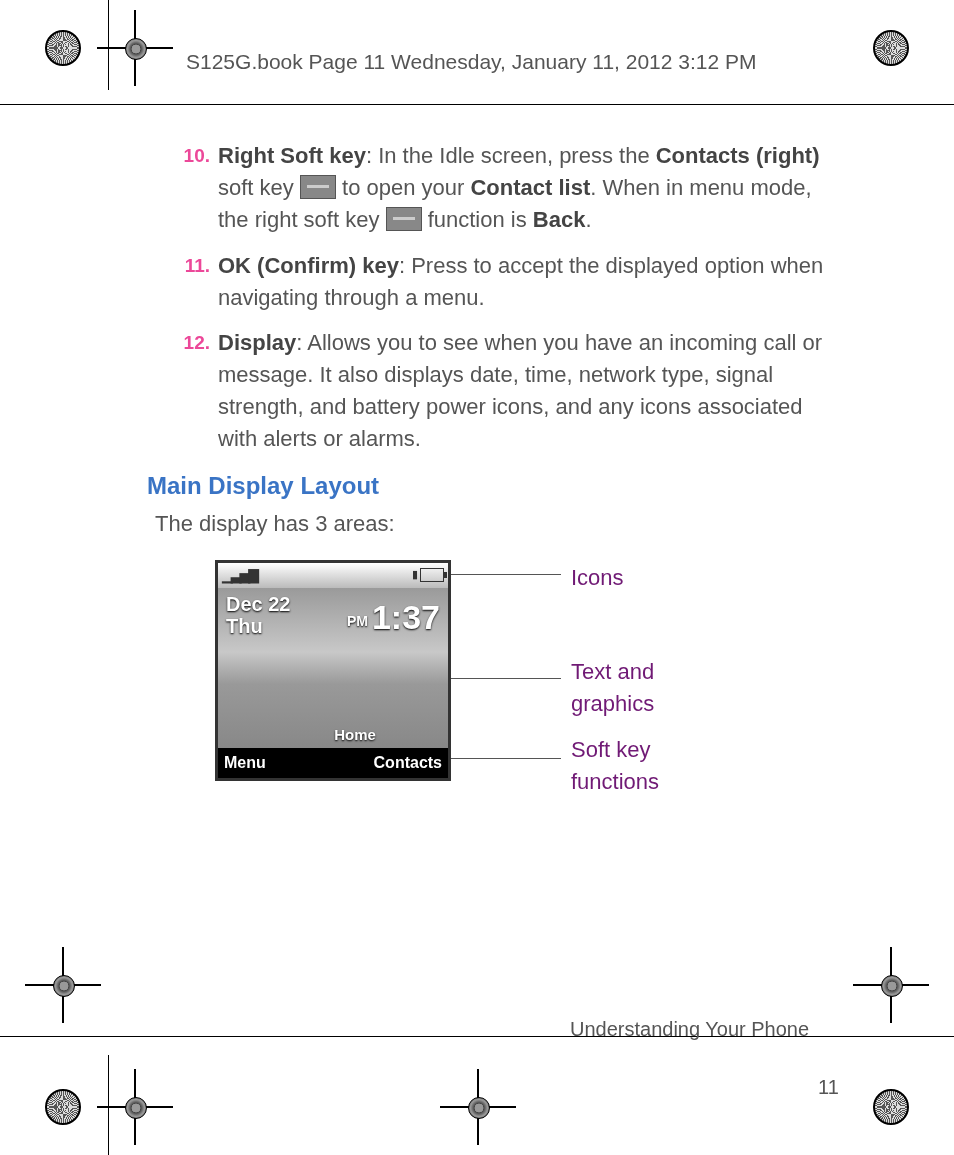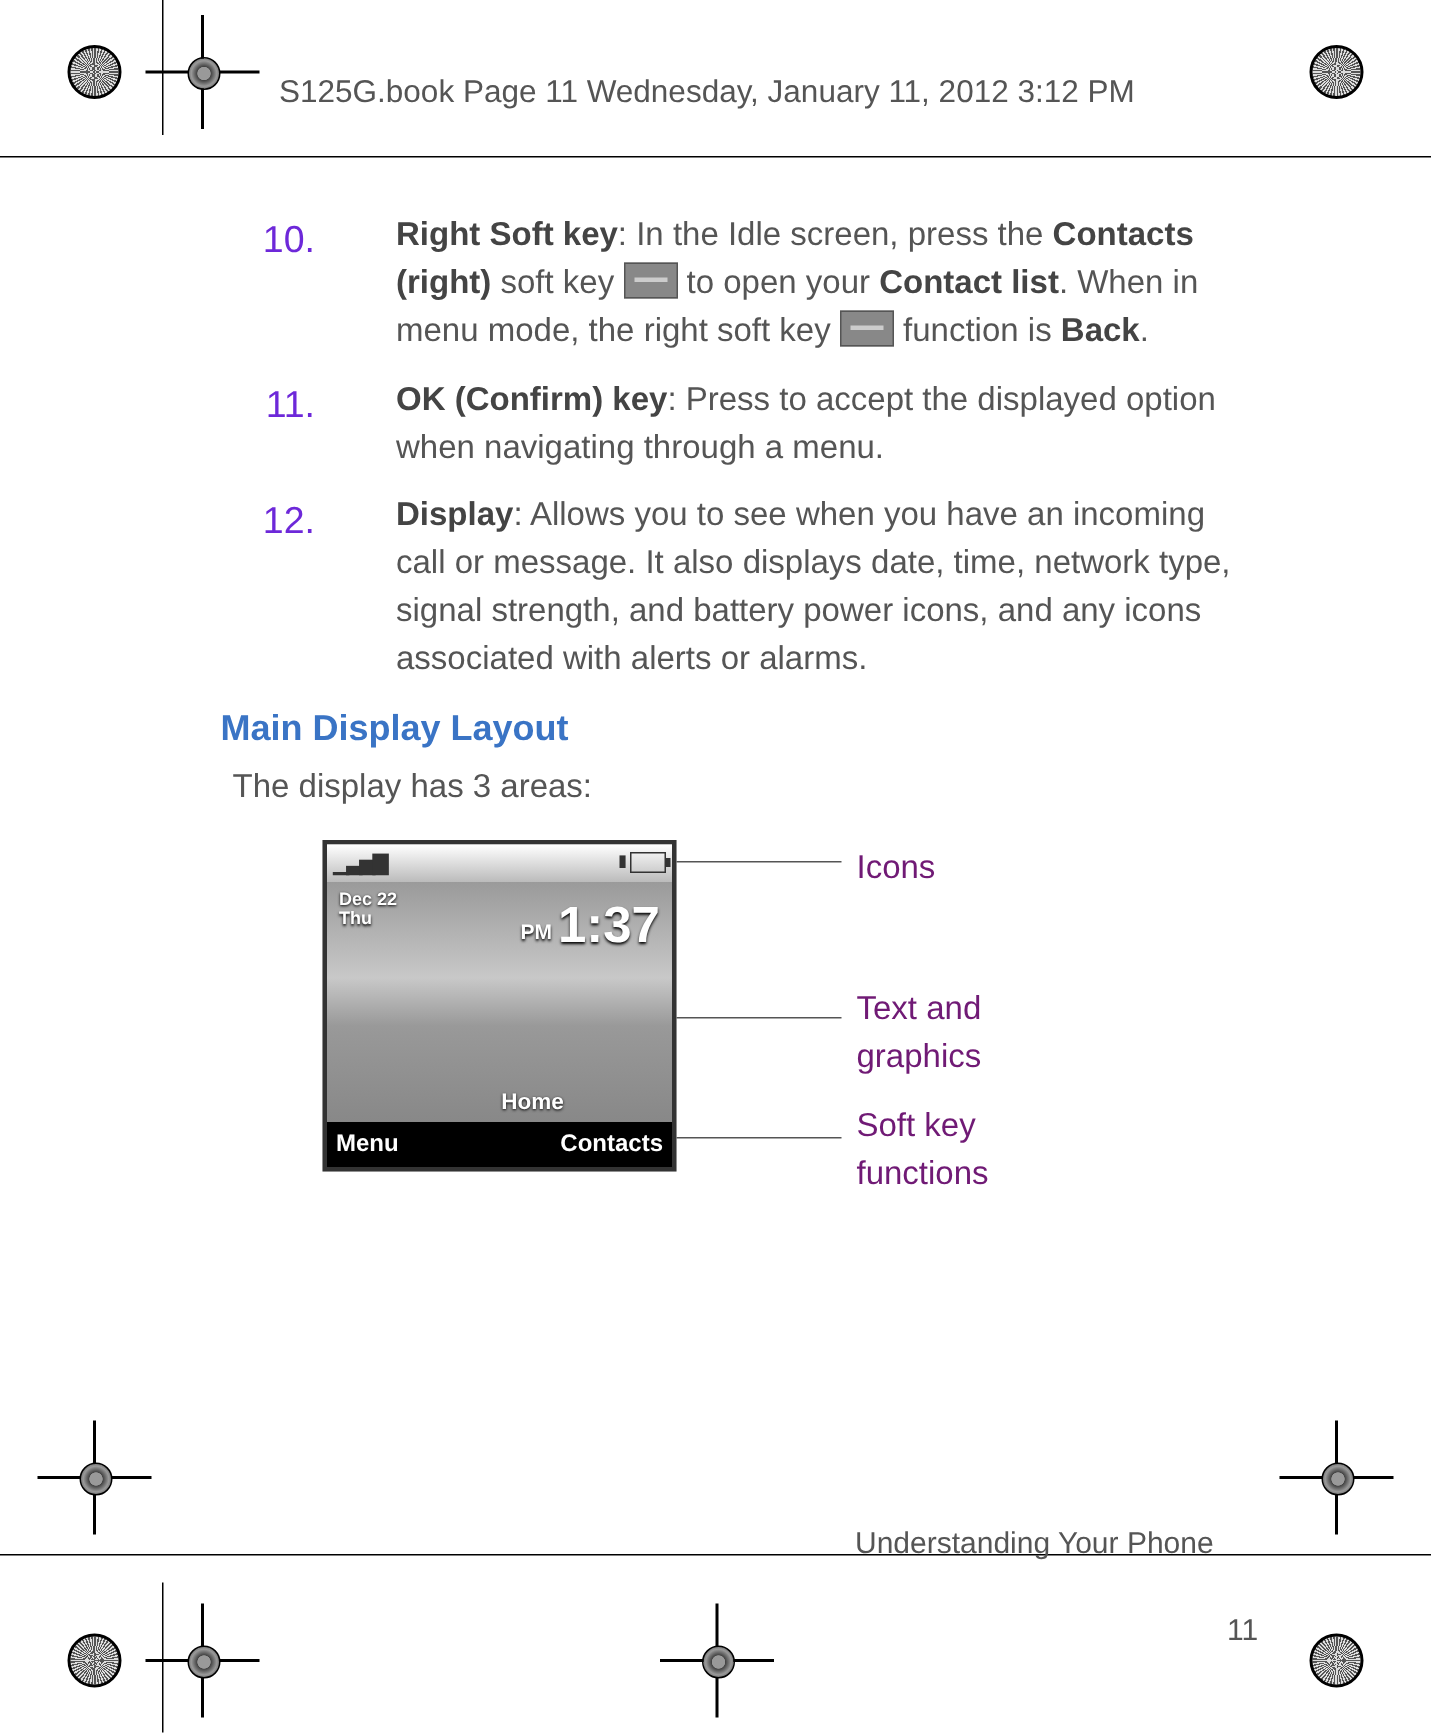--- a/index.html
+++ b/index.html
@@ -18,35 +18,35 @@
   .reg-mark .c { position:absolute; width:20px; height:20px; left:8px; top:8px; border-radius:50%; background: radial-gradient(circle, #999 30%, #444 33%, #999 60%, #333 100%); border:1px solid #000; }
   .reg-mark .h { position:absolute; top:17px; left:-20px; width:76px; height:2px; background:#000; }
   .reg-mark .v { position:absolute; left:17px; top:-20px; width:2px; height:76px; background:#000; }
 
   .hline { position:absolute; height:1px; background:#000; }
   .vline { position:absolute; width:1px; background:#000; }
 
   .header-text { position:absolute; font-size:21px; color:#555; }
   .content { position:absolute; left:155px; top:140px; width:680px; font-size:22px; line-height:1.45; color:#555; }
   .item { display:flex; margin-bottom:14px; }
-  .num { width:55px; text-align:right; font-weight:normal; color:#6d28d9; padding-right:8px; font-size:25px; padding-top:2px;}
-  .txt { flex:1;margin-left:46px; }
+  .num { width:55px; text-align:right; font-weight:bold; color:#ec4899; padding-right:8px; font-size:19px; padding-top:2px;}
+  .txt { flex:1; }
   b { color:#444; font-weight:bold; }
   .keyicon { display:inline-block; width:34px; height:22px; background:#888; border:1px solid #555; vertical-align:middle; position:relative; top:-2px;}
   .keyicon::after { content:""; position:absolute; left:6px; right:6px; top:9px; height:3px; background:#ccc;}
 
   .section-head { font-weight:bold; font-size:24px; color:#3a74c5; margin:10px 0 4px -8px; font-family: Arial, sans-serif;}
   .subtext { font-size:22px; color:#555; margin-bottom:20px; }
 
   .diagram { position:relative; margin-left:60px; height:240px; }
   .phone-screen { position:absolute; left:0; top:0; width:230px; height:215px; border:3px solid #333; background:#ddd; }
   .icon-bar { position:absolute; top:0; left:0; right:0; height:25px; background:linear-gradient(#fff,#bbb); border-bottom:1px solid #888; display:flex; align-items:center; justify-content:space-between; padding:0 4px; font-size:12px; color:#333;}
   .wall { position:absolute; top:25px; left:0; right:0; bottom:30px; background:linear-gradient(#9a9a9a 0%, #c8c8c8 40%, #999 60%, #888 100%); }
   .datetime { position:absolute; top:30px; left:8px; right:8px; color:#fff; font-weight:bold; text-shadow:0 1px 2px #000; }
-  .datetime .date { font-size:12px; line-height:1.1; }
+  .datetime .date { font-size:20px; line-height:1.1; }
   .datetime .time { position:absolute; right:0; top:0; font-size:34px; }
   .datetime .pm { font-size:14px; position:absolute; right:72px; top:18px;}
   .softbar { position:absolute; bottom:0; left:0; right:0; height:30px; background:#000; color:#fff; display:flex; justify-content:space-between; align-items:center; padding:0 6px; font-weight:bold; font-size:16px;margin-top:36px;}
   .home-lbl { position:absolute; bottom:32px; left:0; right:0; text-align:center; color:#fff; font-weight:bold; font-size:15px; text-shadow:0 1px 2px #000;padding-left:44px;}
 
   .callout { position:absolute; font-size:22px; color:#701a75; }
   .callout-line { position:absolute; height:1px; background:#555; }
 
   .footer { position:absolute; font-size:20px; color:#555;margin-top:24px; }
 

